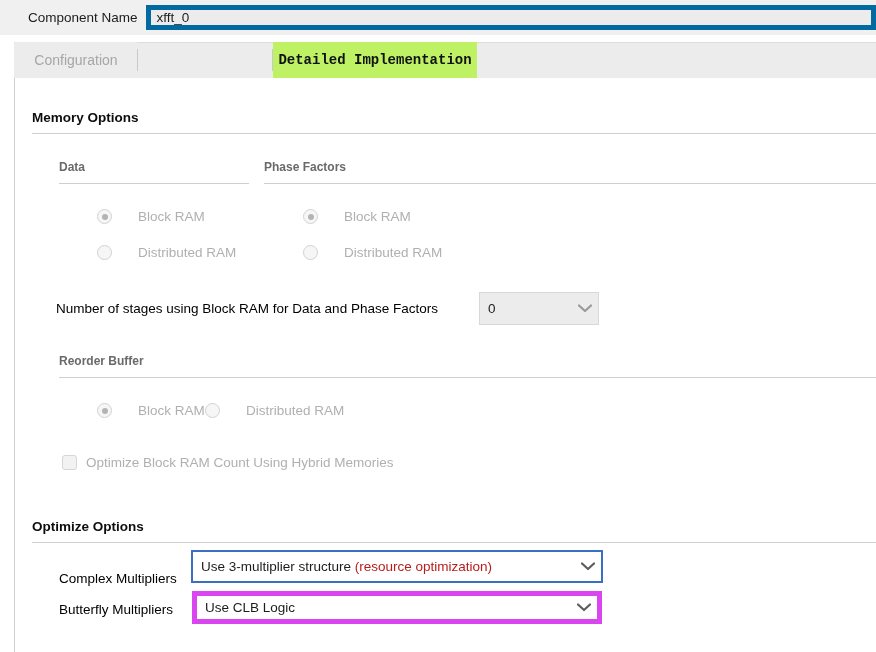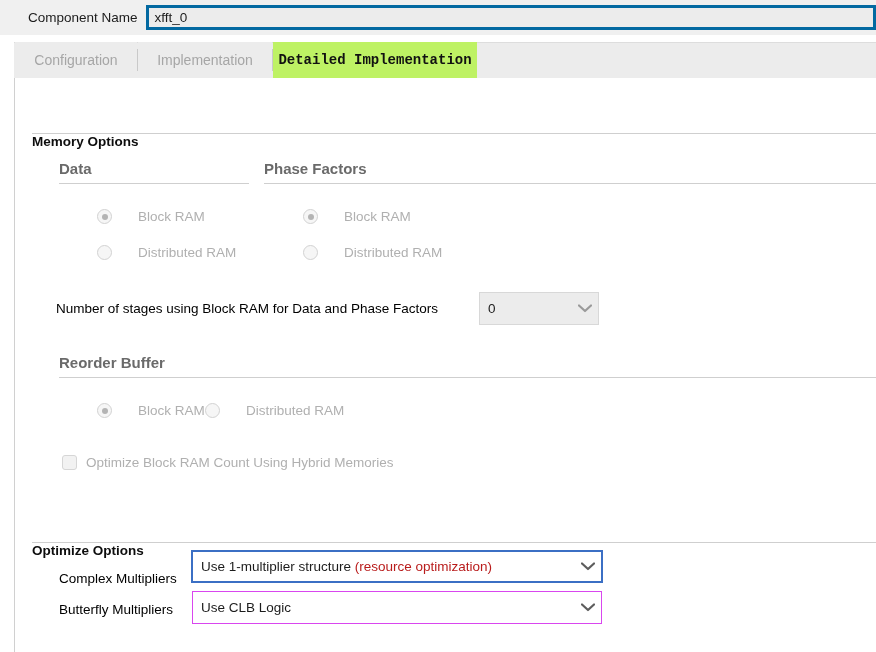--- a/index.html
+++ b/index.html
@@ -29,21 +29,21 @@
     padding-left: 28px;
     font-size: 13.5px;
     color: #1c1c1c;
     white-space: nowrap;
   }
   .compname-input {
     margin-left: 8px;
     height: 25px;
     flex: 1 1 auto;
     background: #ececec;
-    border: 3px solid #0369a1;
+    border: 5px solid #0369a1;
     box-sizing: border-box;
     display: flex;
     align-items: center;
     padding-left: 6px;
     font-size: 13.5px;
     color: #1c1c1c;
   }
 
   
   .tabstrip {
@@ -100,32 +100,31 @@
     box-sizing: border-box;
     overflow: hidden;
   }
 
   .section-title {
     position: absolute;
     font-weight: bold;
     font-size: 13.5px;
     color: #0d0d0d;
     white-space: nowrap;
-    margin-top: 24px;
   }
   .rule {
     position: absolute;
     height: 1px;
     background: #cfcfcf;
   }
 
   .group-title {
     position: absolute;
     font-weight: bold;
-    font-size: 15px;
+    font-size: 12px;
     color: #6a6a6a;
     white-space: nowrap;
   }
 
   
   .radio-row {
     position: absolute;
     display: flex;
     align-items: center;
     white-space: nowrap;
@@ -192,21 +191,21 @@
     align-items: center;
     font-size: 13.5px;
     color: #1c1c1c;
   }
   .combo.disabled-look {
     background: #ececec;
     border: 1px solid #d8d8d8;
   }
   .combo.normal {
     background: #ffffff;
-    border: 1px solid #d946ef;
+    border: 5px solid #d946ef;
   }
   .combo.focused {
     background: #ffffff;
     border: 2px solid #3b6fc4;
   }
   .combo-text {
     padding-left: 8px;
     flex: 1 1 auto;
     overflow: hidden;
     white-space: nowrap;
@@ -232,23 +231,20 @@
 </div>
 
 <div class="tabstrip">
   <div class="tabstrip-bg"></div>
 
   <div class="tab inactive" style="left:15px; width:122px;">
     <span>Configuration</span>
   </div>
   <div class="tab-sep" style="left:137px;"></div>
 
-  <div class="tab inactive" style="left:138px; width:134px;">
-    <span>Implementation</span>
-  </div>
   <div class="tab-sep" style="left:272px;"></div>
 
   <div class="tab active" style="left:273px; width:204px;">
     <span>Detailed Implementation</span>
   </div>
 </div>
 
 <div class="content">
 
   <div class="section-title" style="left:17px; top:32px;">Memory Options</div>
@@ -303,21 +299,21 @@
   <div class="check-row" style="left:47px; top:377px;">
     <span class="checkbox"></span>
     <span class="check-label">Optimize Block RAM Count Using Hybrid Memories</span>
   </div>
 
   <div class="section-title" style="left:17px; top:441px;">Optimize Options</div>
   <div class="rule" style="left:17px; top:464px; width:845px;"></div>
 
   <div class="field-label" style="left:44px; top:493px;">Complex Multipliers</div>
   <div class="combo focused" style="left:176px; top:472px; width:412px; height:33px;">
-    <span class="combo-text"><span>Use 1-multiplier structure</span>
+    <span class="combo-text"><span>Use 3-multiplier structure</span>
       <span class="muted">(resource optimization)</span></span>
     <span class="chevron">
       <svg width="14" height="9" viewBox="0 0 14 9" aria-hidden="true">
         <path d="M1 1.5 L7 7 L13 1.5" fill="none" stroke="#5d5d5d" stroke-width="2.2" stroke-linecap="round" stroke-linejoin="round"></path>
       </svg>
     </span>
   </div>
 
   <div class="field-label" style="left:44px; top:524px;">Butterfly Multipliers</div>
   <div class="combo normal" style="left:177px; top:513px; width:410px; height:33px;">

